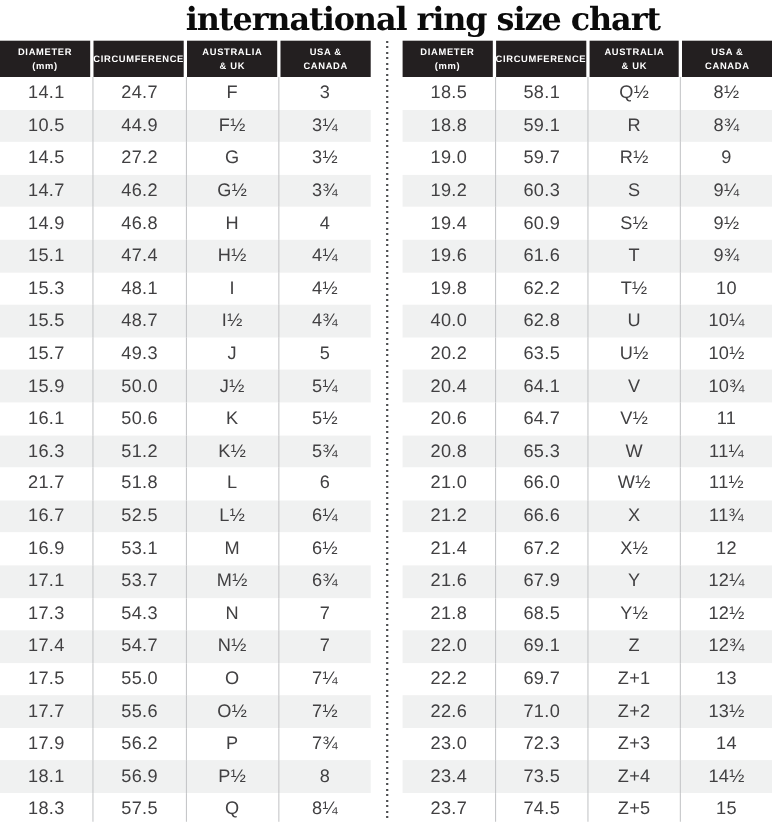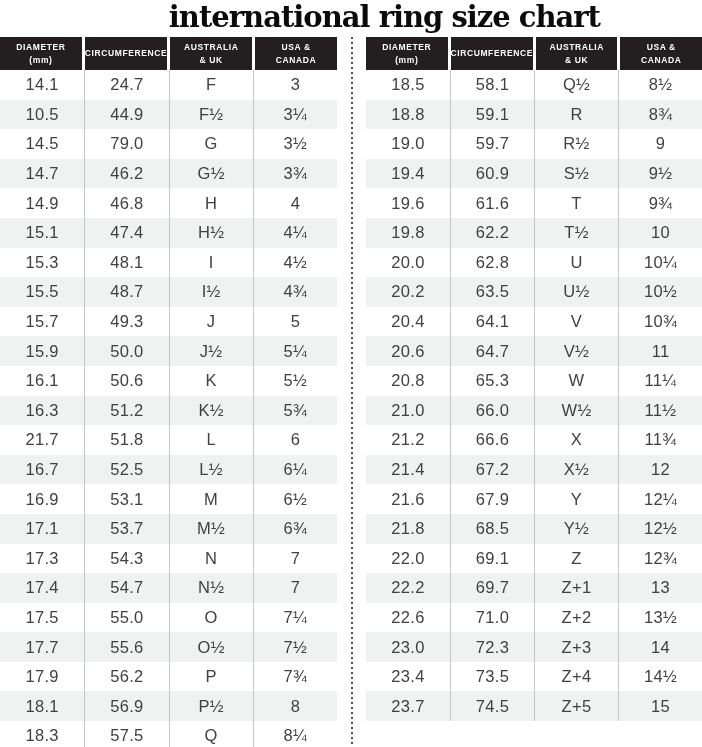--- a/index.html
+++ b/index.html
@@ -113,21 +113,21 @@
             <div class="td">3</div>
           </div>
           <div class="tr">
             <div class="td">10.5</div>
             <div class="td">44.9</div>
             <div class="td">F½</div>
             <div class="td">3¼</div>
           </div>
           <div class="tr">
             <div class="td">14.5</div>
-            <div class="td">79.0</div>
+            <div class="td">27.2</div>
             <div class="td">G</div>
             <div class="td">3½</div>
           </div>
           <div class="tr">
             <div class="td">14.7</div>
             <div class="td">46.2</div>
             <div class="td">G½</div>
             <div class="td">3¾</div>
           </div>
           <div class="tr">
@@ -278,39 +278,45 @@
             <div class="td">R</div>
             <div class="td">8¾</div>
           </div>
           <div class="tr">
             <div class="td">19.0</div>
             <div class="td">59.7</div>
             <div class="td">R½</div>
             <div class="td">9</div>
           </div>
           <div class="tr">
+            <div class="td">19.2</div>
+            <div class="td">60.3</div>
+            <div class="td">S</div>
+            <div class="td">9¼</div>
+          </div>
+          <div class="tr">
             <div class="td">19.4</div>
             <div class="td">60.9</div>
             <div class="td">S½</div>
             <div class="td">9½</div>
           </div>
           <div class="tr">
             <div class="td">19.6</div>
             <div class="td">61.6</div>
             <div class="td">T</div>
             <div class="td">9¾</div>
           </div>
           <div class="tr">
             <div class="td">19.8</div>
             <div class="td">62.2</div>
             <div class="td">T½</div>
             <div class="td">10</div>
           </div>
           <div class="tr">
-            <div class="td">20.0</div>
+            <div class="td">40.0</div>
             <div class="td">62.8</div>
             <div class="td">U</div>
             <div class="td">10¼</div>
           </div>
           <div class="tr">
             <div class="td">20.2</div>
             <div class="td">63.5</div>
             <div class="td">U½</div>
             <div class="td">10½</div>
           </div>

